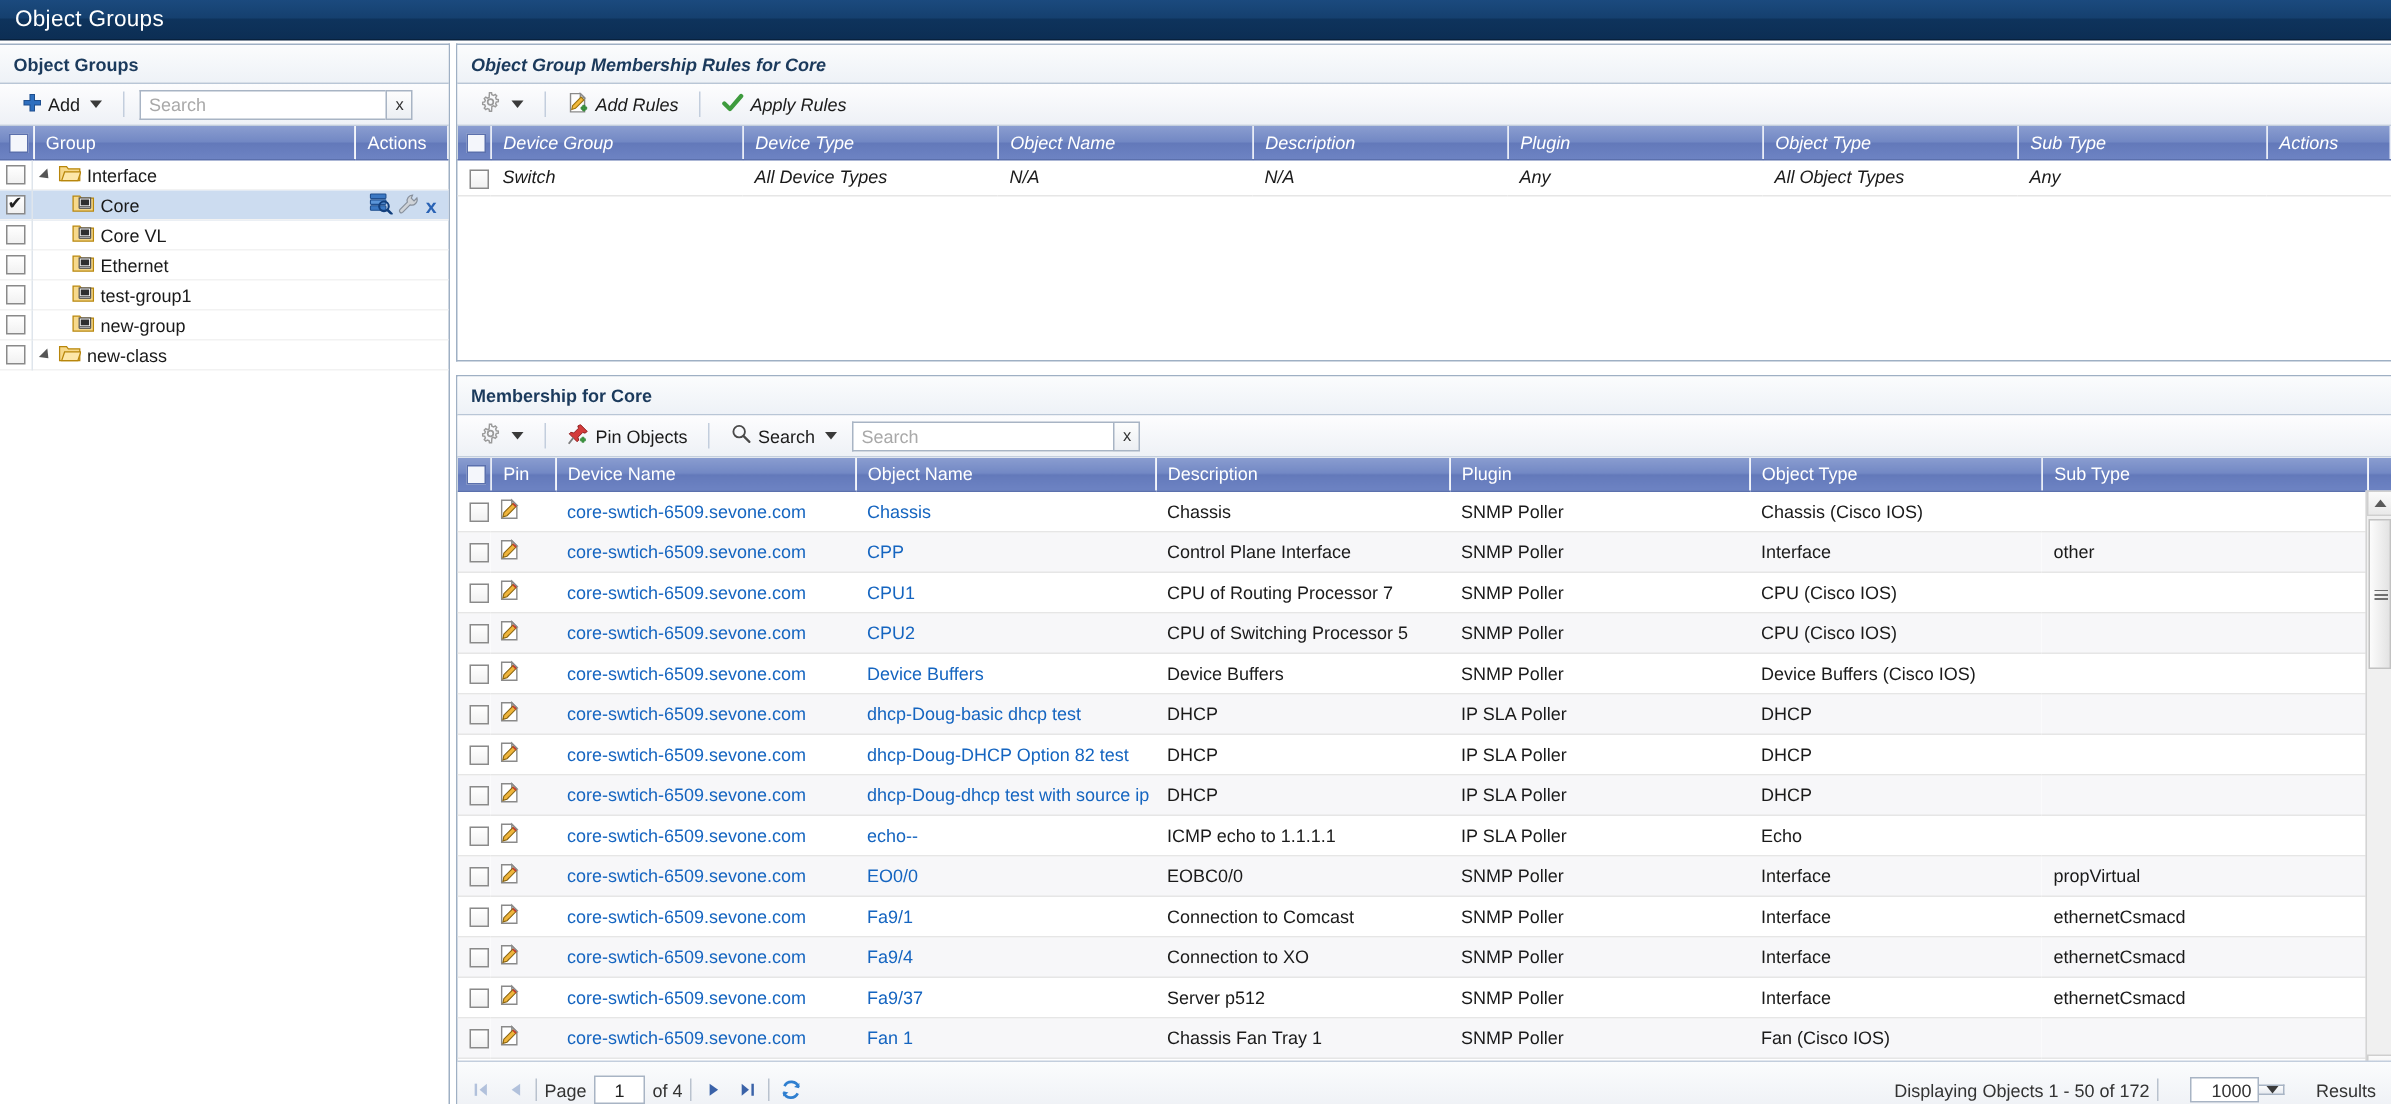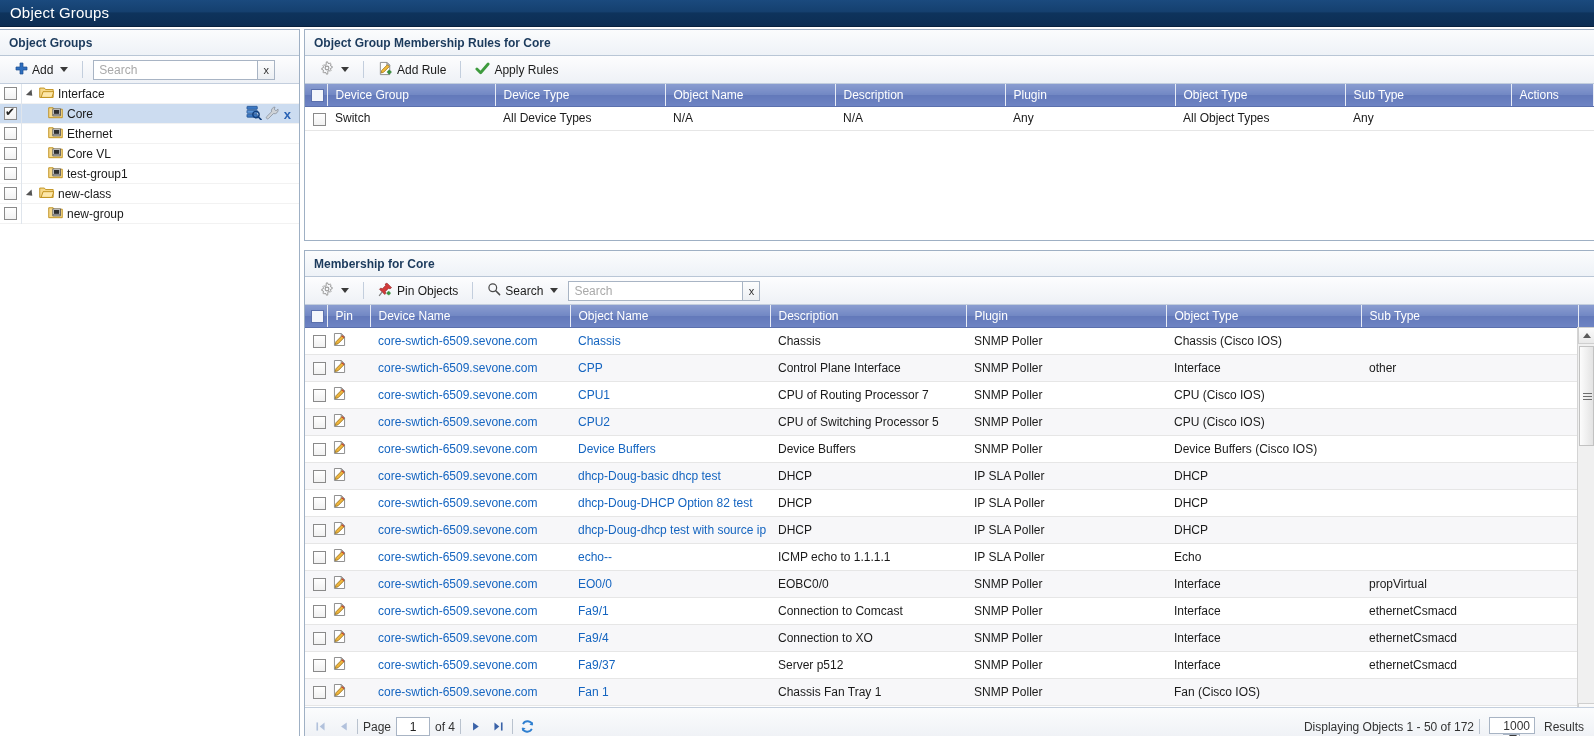--- a/index.html
+++ b/index.html
@@ -163,21 +163,21 @@
   }
   .pg-btn { width: 18px; height: 18px; display:flex;align-items:center;justify-content:center; cursor:default; }
   .pg-btn.dis { opacity: .35; }
   .pg-input {
     width: 34px; height: 19px; border: 1px solid #a8b4c4; background: #fff;
     text-align: center; font-size: 12px; font-family: "Liberation Sans", sans-serif;
     outline: none; color: #222;
   }
   .pager .spacer { flex: 1; }
   .results-sel {
-    display: inline-flex; align-items: center; height: 20px; margin: 0 4px; flex-direction: column;
+    display: inline-flex; align-items: center; height: 20px; margin: 0 16px;
   }
   .results-sel .val {
     width: 46px; border: 1px solid #a8b4c4; background: #fff;
     text-align: right; padding: 1px 4px 0 0; font-size: 12px;
   }
   .results-sel .drop {
     width: 17px; border: 1px solid #a8b4c4; border-left: none;
     background: linear-gradient(to bottom,#fdfdfd,#e6eaf0);
     display: flex; align-items: center; justify-content: center;
   }
@@ -205,20 +205,36 @@
         <span>Add</span>
         <span class="caret"></span>
       </div>
       <div class="tb-sep"></div>
       <div class="searchwrap">
         <input type="text" style="width: 164px;" value="" placeholder="Search">
         <div class="clearbtn">x</div>
       </div>
     </div>
 
+    <table class="grid">
+      <colgroup>
+          <col style="width:22px">
+          <col>
+          <col style="width:62px">
+        </colgroup>
+      <thead>
+          <tr>
+        <th class="chk">
+          <span class="cb"></span>
+        </th>
+        <th>Group</th>
+        <th>Actions</th>
+      </tr>
+        </thead>
+    </table>
 
     <div id="tree-body">
         <div class="tree-row">
           <div class="tree-cbcell">
             <span class="cb"></span>
           </div>
           <div class="tree-label indent-0">
             <span class="tw"></span>
             <span class="ico"><svg width="15" height="13" viewBox="0 0 16 14">
                 <path d="M.7 12.3V2.2h5l1.3 1.6h8.2v8.5z" fill="#f7d98b" stroke="#b8860b" stroke-width=".9"></path>
@@ -258,82 +274,82 @@
           <div class="tree-cbcell">
             <span class="cb"></span>
           </div>
           <div class="tree-label indent-1">
             <span class="ico"><svg width="15" height="13" viewBox="0 0 16 14">
                 <path d="M.7 12.6V1.9h4.8l1.2 1.5h8.6v9.2z" fill="#f7d98b" stroke="#b8860b" stroke-width=".9"></path>
                 <rect x="5.1" y="3.2" width="8.2" height="6.4" fill="#fafafa" stroke="#555" stroke-width=".9"></rect>
                 <rect x="6.2" y="4.3" width="6" height="4.2" fill="#2f2f2f"></rect>
                 <path d="M5.1 9.6h8.2v1.2H5.1z" fill="#cfcfcf" stroke="#555" stroke-width=".7"></path>
               </svg></span>
-            <span>Ethernet</span>
+            <span>Core VL</span>
           </div>
         </div>
         <div class="tree-row">
           <div class="tree-cbcell">
             <span class="cb"></span>
           </div>
           <div class="tree-label indent-1">
             <span class="ico"><svg width="15" height="13" viewBox="0 0 16 14">
                 <path d="M.7 12.6V1.9h4.8l1.2 1.5h8.6v9.2z" fill="#f7d98b" stroke="#b8860b" stroke-width=".9"></path>
                 <rect x="5.1" y="3.2" width="8.2" height="6.4" fill="#fafafa" stroke="#555" stroke-width=".9"></rect>
                 <rect x="6.2" y="4.3" width="6" height="4.2" fill="#2f2f2f"></rect>
                 <path d="M5.1 9.6h8.2v1.2H5.1z" fill="#cfcfcf" stroke="#555" stroke-width=".7"></path>
               </svg></span>
-            <span>Core VL</span>
+            <span>Ethernet</span>
           </div>
         </div>
         <div class="tree-row">
           <div class="tree-cbcell">
             <span class="cb"></span>
           </div>
           <div class="tree-label indent-1">
             <span class="ico"><svg width="15" height="13" viewBox="0 0 16 14">
                 <path d="M.7 12.6V1.9h4.8l1.2 1.5h8.6v9.2z" fill="#f7d98b" stroke="#b8860b" stroke-width=".9"></path>
                 <rect x="5.1" y="3.2" width="8.2" height="6.4" fill="#fafafa" stroke="#555" stroke-width=".9"></rect>
                 <rect x="6.2" y="4.3" width="6" height="4.2" fill="#2f2f2f"></rect>
                 <path d="M5.1 9.6h8.2v1.2H5.1z" fill="#cfcfcf" stroke="#555" stroke-width=".7"></path>
               </svg></span>
             <span>test-group1</span>
           </div>
         </div>
         <div class="tree-row">
           <div class="tree-cbcell">
             <span class="cb"></span>
           </div>
-          <div class="tree-label indent-0">
-            <span class="tw"></span>
-            <span class="ico"><svg width="15" height="13" viewBox="0 0 16 14">
-                <path d="M.7 12.3V2.2h5l1.3 1.6h8.2v8.5z" fill="#f7d98b" stroke="#b8860b" stroke-width=".9"></path>
-                <path d="M2.2 12.3 4.3 6.1h11.6l-2.1 6.2z" fill="#fde7a9" stroke="#b8860b" stroke-width=".9"></path>
-              </svg></span>
-            <span>new-class</span>
-          </div>
-        </div>
-        <div class="tree-row">
-          <div class="tree-cbcell">
-            <span class="cb"></span>
-          </div>
           <div class="tree-label indent-1">
             <span class="ico"><svg width="15" height="13" viewBox="0 0 16 14">
                 <path d="M.7 12.6V1.9h4.8l1.2 1.5h8.6v9.2z" fill="#f7d98b" stroke="#b8860b" stroke-width=".9"></path>
                 <rect x="5.1" y="3.2" width="8.2" height="6.4" fill="#fafafa" stroke="#555" stroke-width=".9"></rect>
                 <rect x="6.2" y="4.3" width="6" height="4.2" fill="#2f2f2f"></rect>
                 <path d="M5.1 9.6h8.2v1.2H5.1z" fill="#cfcfcf" stroke="#555" stroke-width=".7"></path>
               </svg></span>
             <span>new-group</span>
           </div>
         </div>
+        <div class="tree-row">
+          <div class="tree-cbcell">
+            <span class="cb"></span>
+          </div>
+          <div class="tree-label indent-0">
+            <span class="tw"></span>
+            <span class="ico"><svg width="15" height="13" viewBox="0 0 16 14">
+                <path d="M.7 12.3V2.2h5l1.3 1.6h8.2v8.5z" fill="#f7d98b" stroke="#b8860b" stroke-width=".9"></path>
+                <path d="M2.2 12.3 4.3 6.1h11.6l-2.1 6.2z" fill="#fde7a9" stroke="#b8860b" stroke-width=".9"></path>
+              </svg></span>
+            <span>new-class</span>
+          </div>
+        </div>
       </div>
   </div>
 
-  <div class="panel" style="left:304px;top:29px;width:1290px;height:212px;border-right:none;">
+  <div class="panel" style="left:304px;top:29px;width:1290px;height:212px;border-right:none;font-style:italic;">
     <div class="panel-head">Object Group Membership Rules for Core</div>
 
     <div class="toolbar">
       <div class="tb-btn">
         <span class="ico">
           <svg width="14" height="14" viewBox="0 0 16 16">
             <path d="M8 5.2a2.8 2.8 0 1 0 0 5.6 2.8 2.8 0 0 0 0-5.6zm0 1.3a1.5 1.5 0 1 1 0 3 1.5 1.5 0 0 1 0-3z" fill="#9a9a9a"></path>
             <path d="M7.2 1h1.6l.25 1.5 1.3.55 1.25-.85 1.15 1.15-.85 1.25.55 1.3 1.5.25v1.6l-1.5.25-.55 1.3.85 1.25-1.15 1.15-1.25-.85-1.3.55L8.8 15H7.2l-.25-1.5-1.3-.55-1.25.85-1.15-1.15.85-1.25-.55-1.3L2.05 9.8V8.2l1.5-.25.55-1.3-.85-1.25L4.4 4.25l1.25.85 1.3-.55z" fill="none" stroke="#9a9a9a" stroke-width="1.1"></path>
           </svg>
         </span>
@@ -342,21 +358,21 @@
       <div class="tb-sep"></div>
       <div class="tb-btn">
         <span class="ico">
           <svg width="15" height="15" viewBox="0 0 16 16">
             <path d="M2.5 1.5h7l3 3v10h-10z" fill="#fdfdfd" stroke="#8a8a8a" stroke-width="1"></path>
             <path d="M9.5 1.5v3h3z" fill="#e0e0e0" stroke="#8a8a8a" stroke-width="1"></path>
             <path d="M4 10 L10 4 l2 2 L6 12 l-2.6.8z" fill="#f3b93a" stroke="#9a7310" stroke-width=".8"></path>
             <path d="M10 11h4v1.6h-4z M11.2 9.8h1.6v4h-1.6z" fill="#4caf50" stroke="#2e7d32" stroke-width=".6"></path>
           </svg>
         </span>
-        <span>Add Rule</span>
+        <span>Add Rules</span>
       </div>
       <div class="tb-sep"></div>
       <div class="tb-btn">
         <span class="ico">
           <svg width="15" height="15" viewBox="0 0 16 16">
             <path d="M2 8.5 L6 12.5 L14 3.2" fill="none" stroke="#3e9b3e" stroke-width="3" stroke-linecap="round" stroke-linejoin="round"></path>
           </svg>
         </span>
         <span>Apply Rules</span>
       </div>

